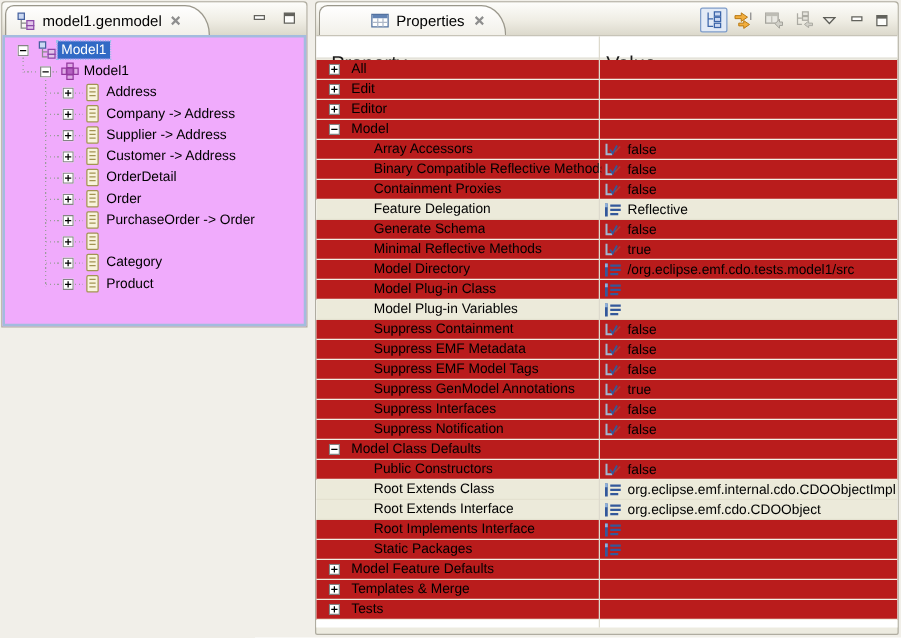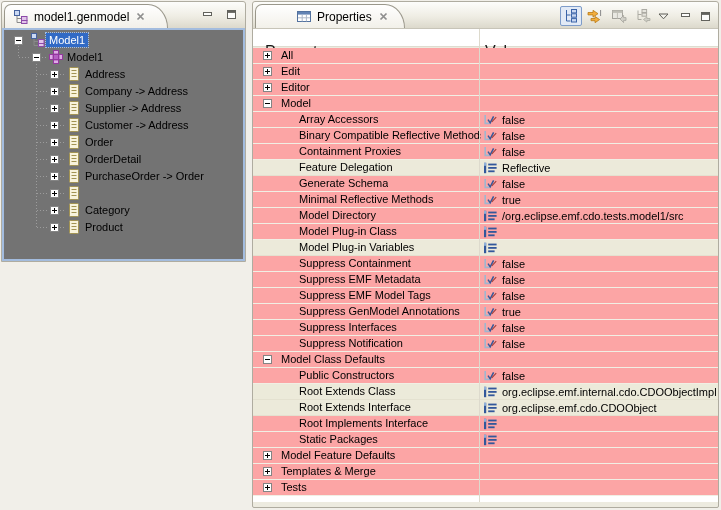--- a/index.html
+++ b/index.html
@@ -40,21 +40,21 @@
   }
   .tab-label { white-space:nowrap; font-size:12px; }
   .tab-close { display:inline-flex; margin-left:2px; cursor:pointer; }
 
   .winbtns { position:absolute; right:5px; top:5px; display:flex; gap:6px; align-items:center; }
   .winbtn { width:18px; height:15px; display:inline-flex; align-items:center; justify-content:center; cursor:pointer; }
 
   
   #editor-content {
     position:absolute; left:0; top:26px; right:0; bottom:0;
-    background:#737373;
+    background:#f0abfc;
     border:2px solid #A3BCDE;
   }
   #tree { position:relative; width:100%; height:100%; padding-top:2px; }
   .trow {
     position:relative; height:17px;
     display:flex; align-items:center;
     white-space:nowrap; cursor:default;
   }
   .toggle { position:absolute; top:4px; width:9px; height:9px; display:inline-flex; cursor:pointer; z-index:2; background:#fff;}
   .titem-icon { position:absolute; top:0; width:16px; height:16px; display:inline-flex; }
@@ -88,21 +88,21 @@
     position:absolute; left:0; top:46px; right:0; height:454px;
     background:#FFFFFF; overflow:hidden;
   }
   .col-sep {
     position:absolute; left:226px; top:27px; width:1px; height:473px;
     background:#DDDACD; z-index:5; pointer-events:none;
   }
   .prow {
     position:relative; height:16px; width:100%;
     border-bottom:1px solid #F1EFE4;
-    background:#fca5a5; cursor:default;
+    background:#b91c1c; cursor:default;
   }
   .prow.hl { background:#ECEADA; border-bottom-color:#E4E1D0; }
   .prow .ptoggle { position:absolute; left:10px; top:3px; width:9px; height:9px; display:inline-flex; }
   .prow .plabel { position:absolute; top:1px; white-space:nowrap; overflow:hidden; max-width:182px; }
   .prow.category .plabel { left:28px; max-width:196px; }
   .prow.property .plabel { left:46px; }
   .prow .vcell { position:absolute; left:230px; right:2px; top:0; height:16px; display:flex; align-items:center; gap:4px; overflow:hidden; }
   .prow .vicon { display:inline-flex; flex:none; }
   .prow .vtext { white-space:nowrap; }
 
@@ -263,39 +263,39 @@
             </svg>
           </span>
           <span class="titem-icon icon" style="left: 62px;">
             <svg width="16" height="16" viewBox="0 0 16 16">
               <rect x="3.5" y="1.5" width="9" height="13" rx="1" fill="#F8F3DC" stroke="#A29352"></rect>
               <line x1="5.5" y1="4.5" x2="10.5" y2="4.5" stroke="#A29352"></line>
               <line x1="5.5" y1="7.5" x2="10.5" y2="7.5" stroke="#A29352"></line>
               <line x1="5.5" y1="10.5" x2="10.5" y2="10.5" stroke="#A29352"></line>
             </svg>
           </span>
+          <span class="tlabel" style="left: 78px;">OrderDetail</span>
+        </div>
+        <div class="trow">
+          <span class="toggle" style="left: 46px;">
+            <svg width="9" height="9" viewBox="0 0 9 9">
+              <rect x="0.5" y="0.5" width="8" height="8" fill="#FFF" stroke="#848484"></rect>
+              <line x1="2" y1="4.5" x2="7" y2="4.5" stroke="#000" stroke-width="1"></line>
+              <line x1="4.5" y1="2" x2="4.5" y2="7" stroke="#000" stroke-width="1"></line>
+            </svg>
+          </span>
+          <span class="titem-icon icon" style="left: 62px;">
+            <svg width="16" height="16" viewBox="0 0 16 16">
+              <rect x="3.5" y="1.5" width="9" height="13" rx="1" fill="#F8F3DC" stroke="#A29352"></rect>
+              <line x1="5.5" y1="4.5" x2="10.5" y2="4.5" stroke="#A29352"></line>
+              <line x1="5.5" y1="7.5" x2="10.5" y2="7.5" stroke="#A29352"></line>
+              <line x1="5.5" y1="10.5" x2="10.5" y2="10.5" stroke="#A29352"></line>
+            </svg>
+          </span>
           <span class="tlabel" style="left: 78px;">Order</span>
-        </div>
-        <div class="trow">
-          <span class="toggle" style="left: 46px;">
-            <svg width="9" height="9" viewBox="0 0 9 9">
-              <rect x="0.5" y="0.5" width="8" height="8" fill="#FFF" stroke="#848484"></rect>
-              <line x1="2" y1="4.5" x2="7" y2="4.5" stroke="#000" stroke-width="1"></line>
-              <line x1="4.5" y1="2" x2="4.5" y2="7" stroke="#000" stroke-width="1"></line>
-            </svg>
-          </span>
-          <span class="titem-icon icon" style="left: 62px;">
-            <svg width="16" height="16" viewBox="0 0 16 16">
-              <rect x="3.5" y="1.5" width="9" height="13" rx="1" fill="#F8F3DC" stroke="#A29352"></rect>
-              <line x1="5.5" y1="4.5" x2="10.5" y2="4.5" stroke="#A29352"></line>
-              <line x1="5.5" y1="7.5" x2="10.5" y2="7.5" stroke="#A29352"></line>
-              <line x1="5.5" y1="10.5" x2="10.5" y2="10.5" stroke="#A29352"></line>
-            </svg>
-          </span>
-          <span class="tlabel" style="left: 78px;">OrderDetail</span>
         </div>
         <div class="trow">
           <span class="toggle" style="left: 46px;">
             <svg width="9" height="9" viewBox="0 0 9 9">
               <rect x="0.5" y="0.5" width="8" height="8" fill="#FFF" stroke="#848484"></rect>
               <line x1="2" y1="4.5" x2="7" y2="4.5" stroke="#000" stroke-width="1"></line>
               <line x1="4.5" y1="2" x2="4.5" y2="7" stroke="#000" stroke-width="1"></line>
             </svg>
           </span>
           <span class="titem-icon icon" style="left: 62px;">

